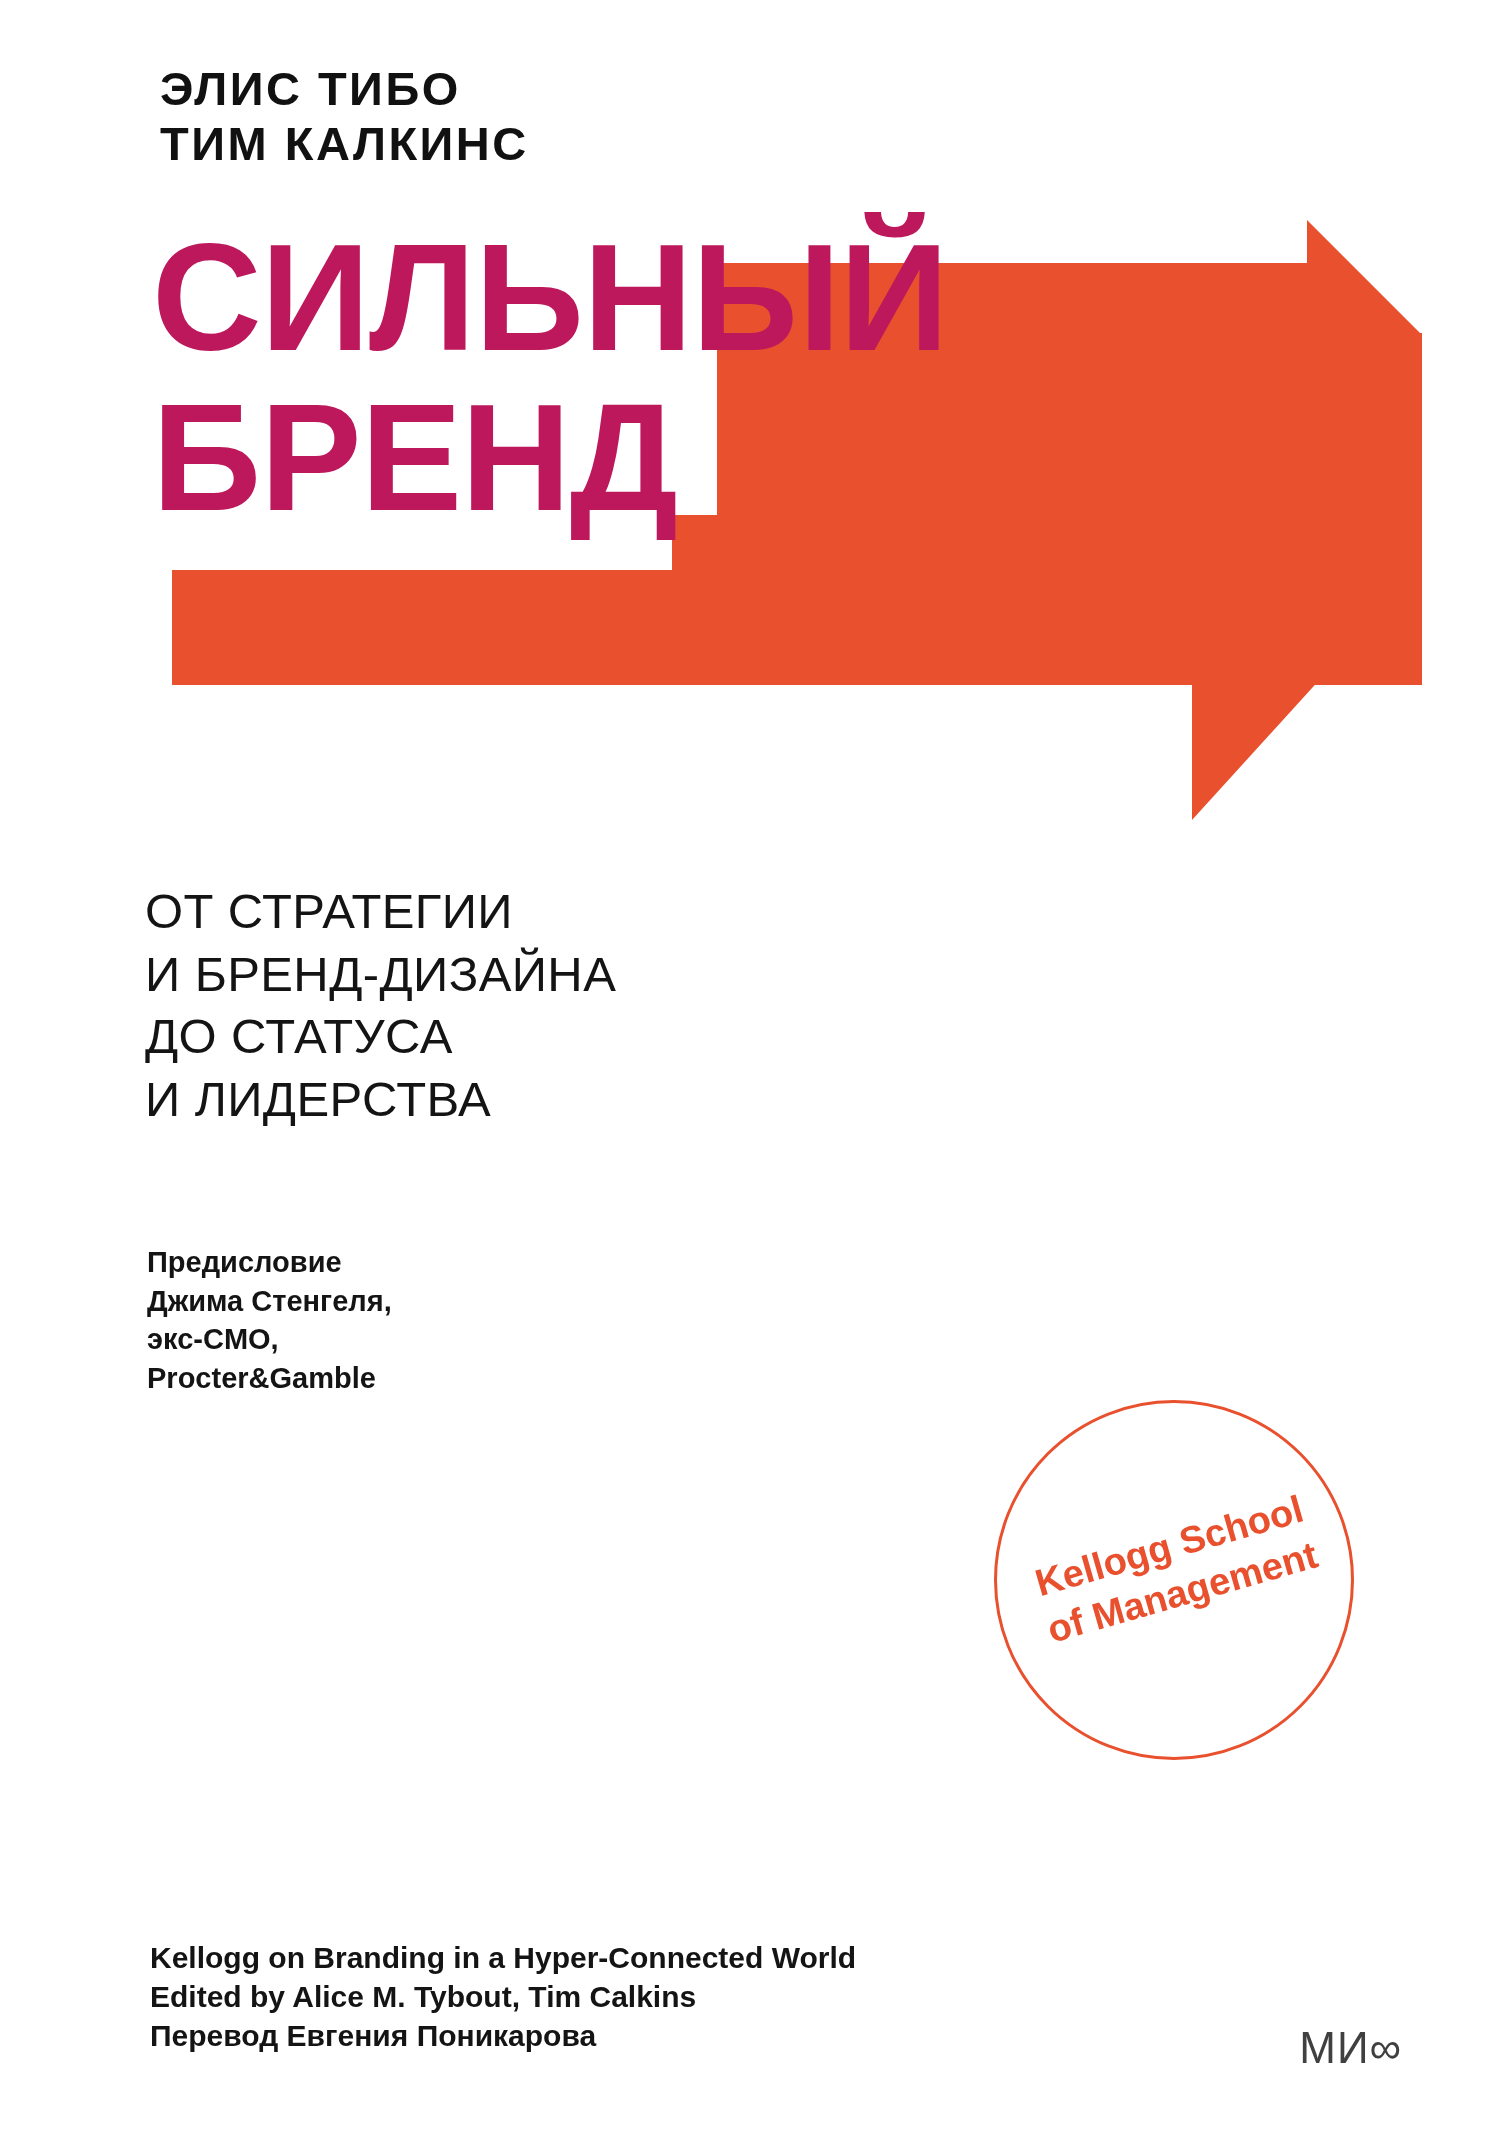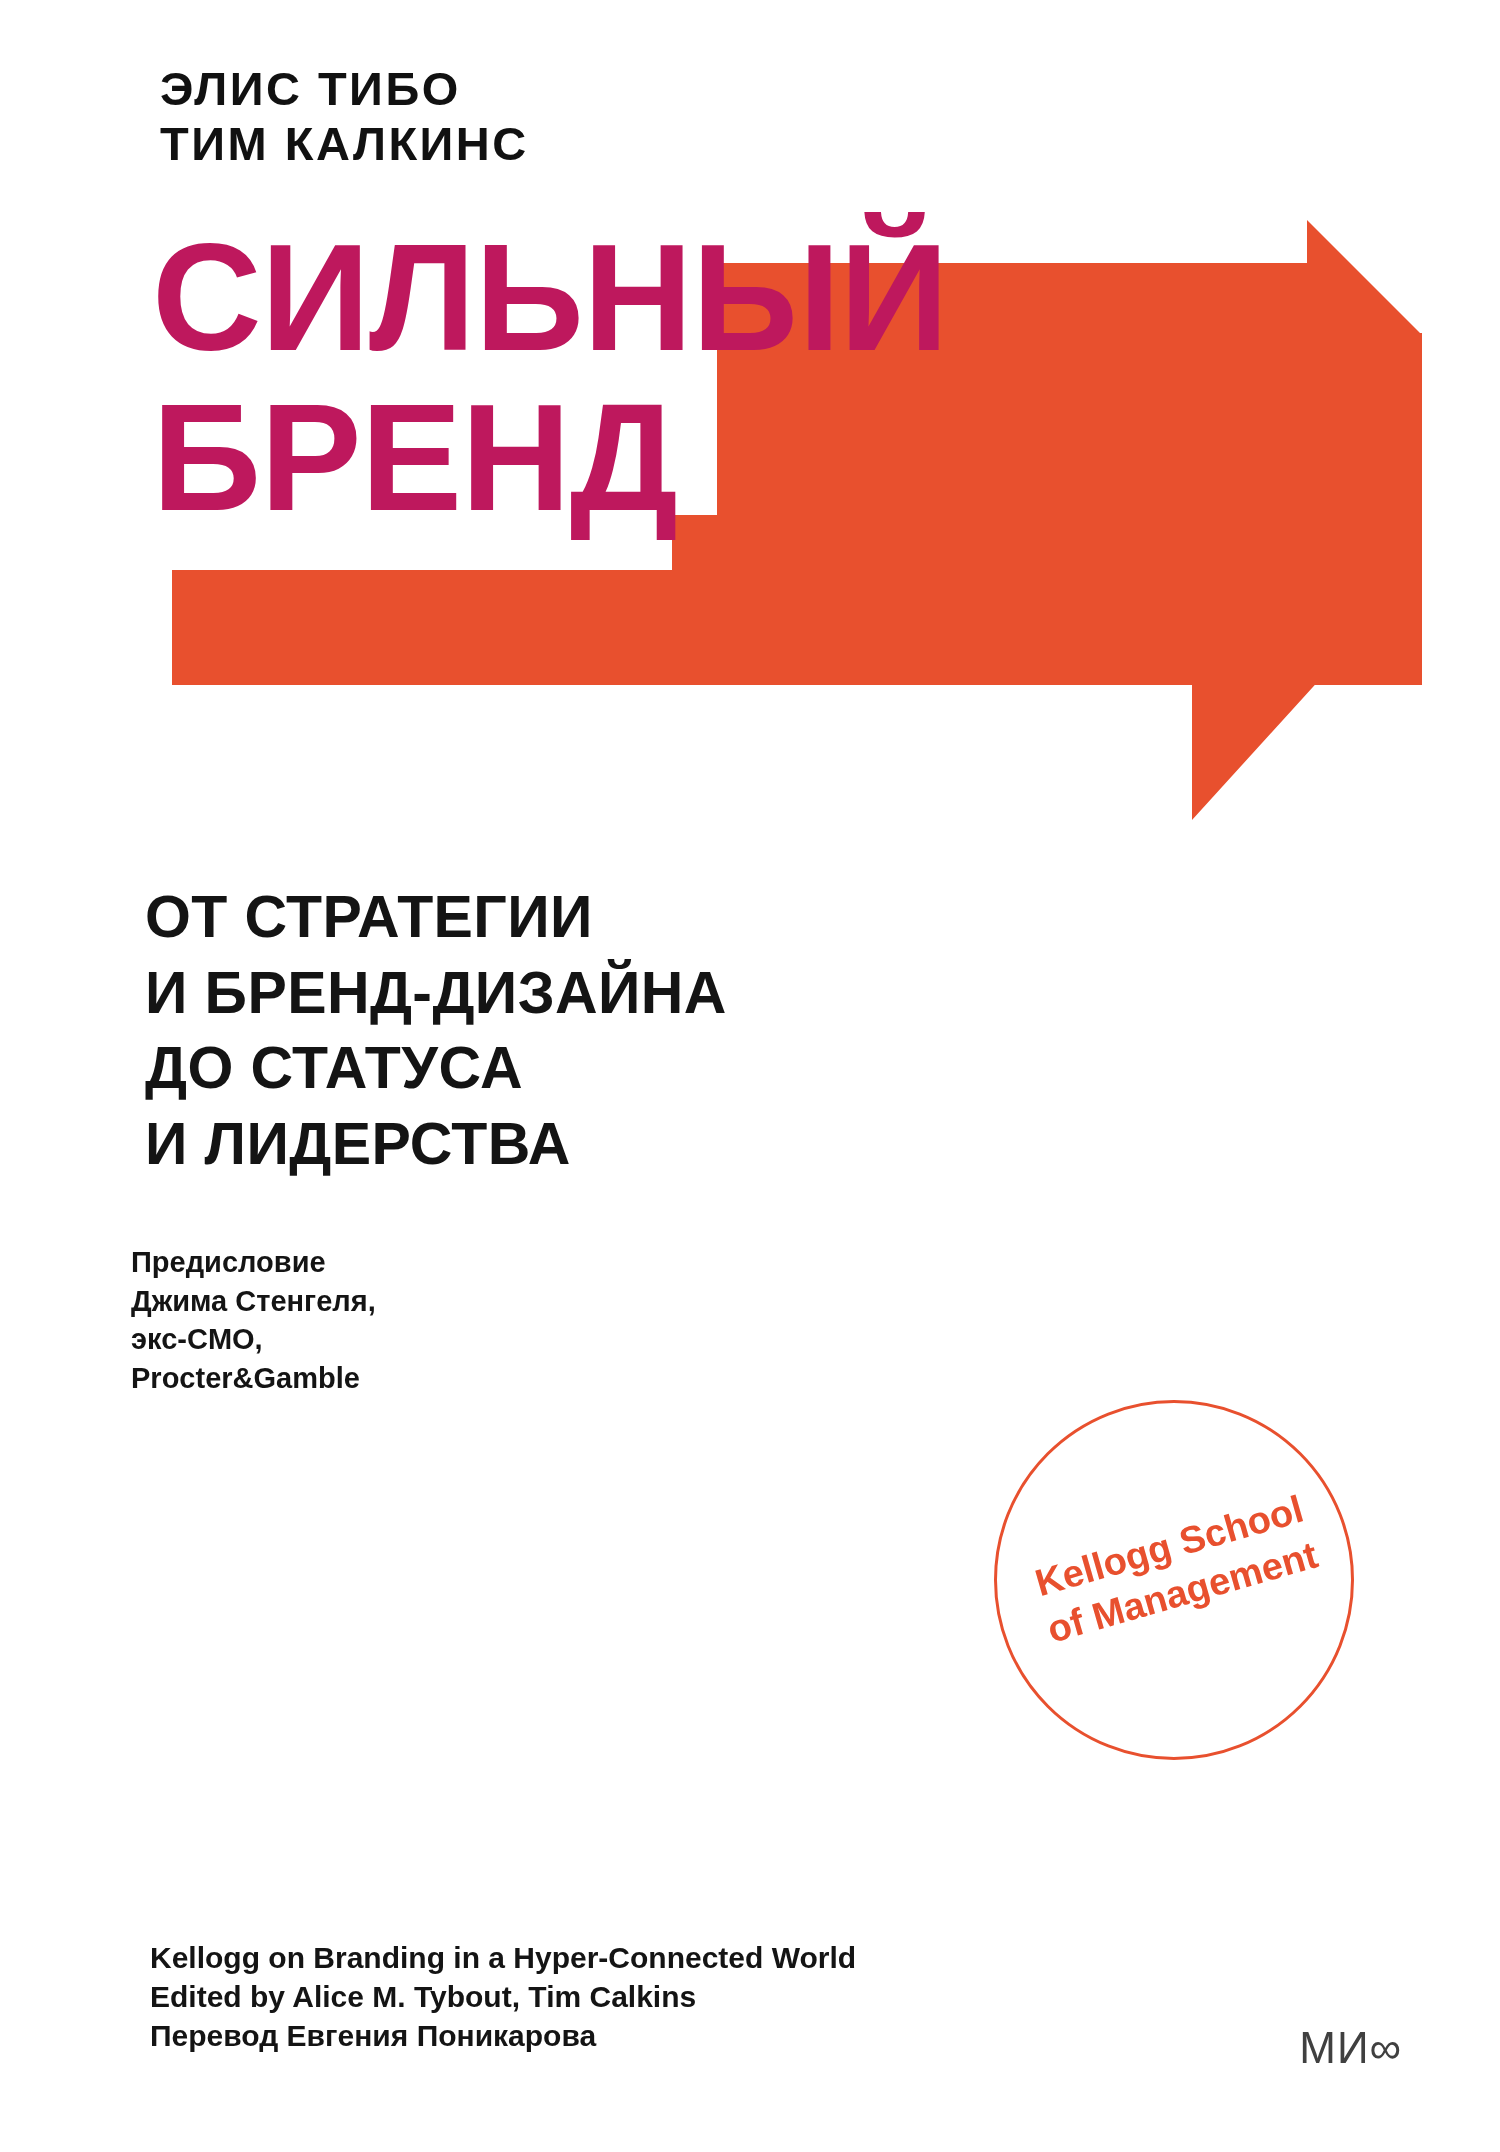--- a/index.html
+++ b/index.html
@@ -60,32 +60,32 @@
   }
   .title-line.second {
     margin-top: 20px;
   }
 
   
   .subtitle {
     position: absolute;
     left: 133px;
     top: 880px;
-    font-weight: bold;
-    font-size: 59px;
+    font-weight: normal;
+    font-size: 49px;
     line-height: 1.28;
     letter-spacing: 0.4px;
     color: #141414;
     white-space: pre-line;
   }
 
   
   .foreword {
     position: absolute;
-    left: 119px;
+    left: 135px;
     top: 1243px;
     font-weight: bold;
     font-size: 29px;
     line-height: 1.33;
     color: #141414;
     white-space: pre-line;
   }
 
   
   .seal {

